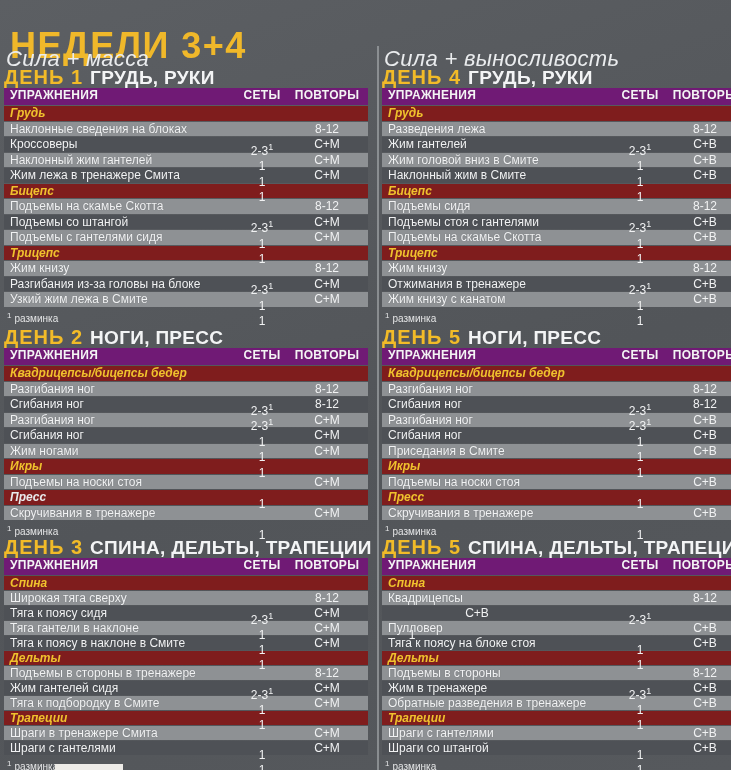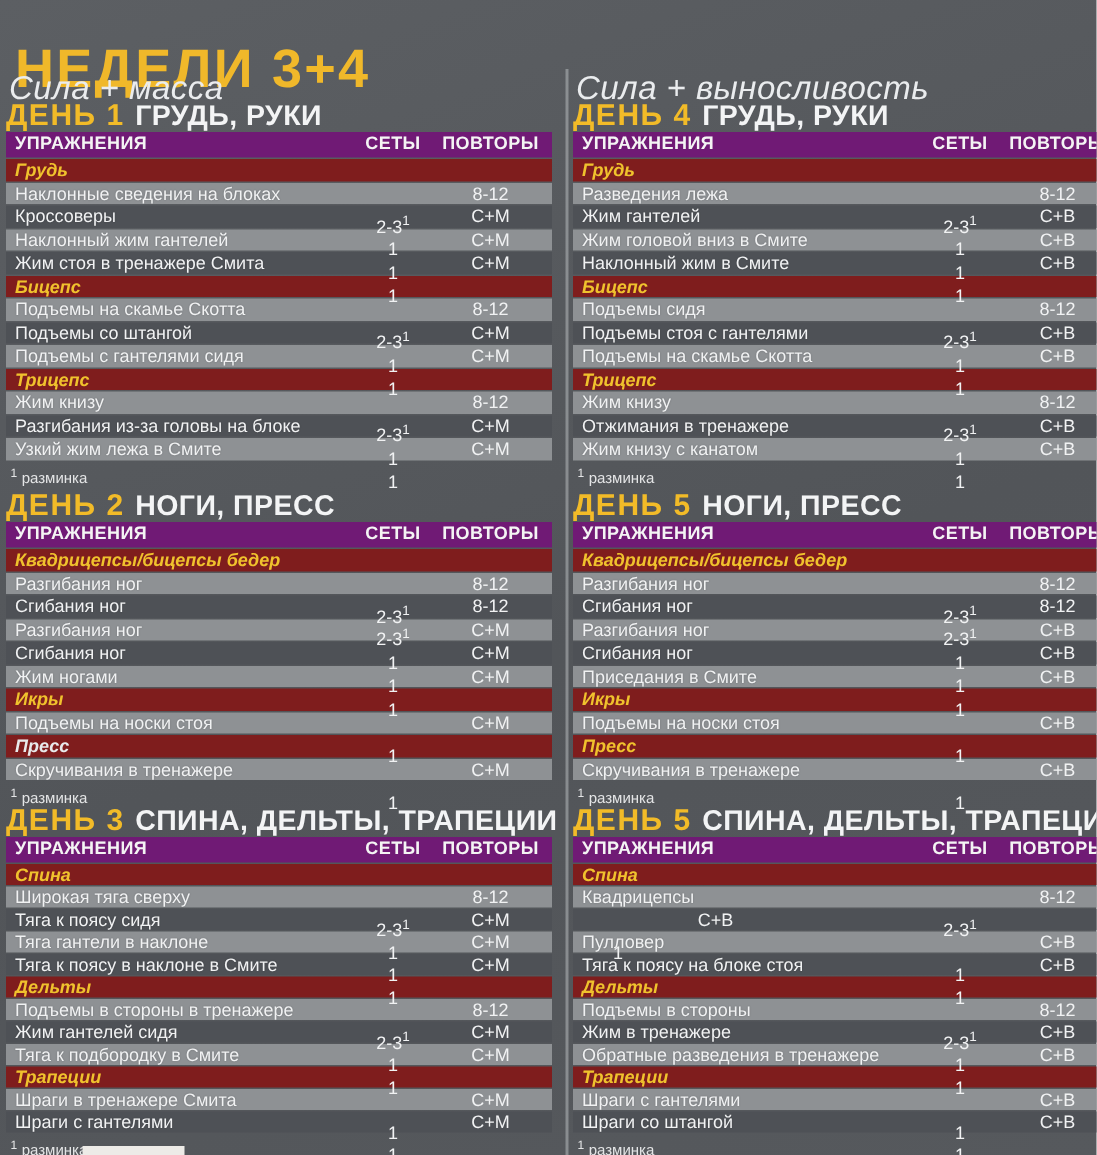--- a/index.html
+++ b/index.html
@@ -77,21 +77,21 @@
           <span class="n">Кроссоверы</span>
           <span class="s"><span>1</span><sup></sup></span>
           <span class="r">С+М</span>
         </div>
         <div class="row ex light">
           <span class="n">Наклонный жим гантелей</span>
           <span class="s"><span>1</span><sup></sup></span>
           <span class="r">С+М</span>
         </div>
         <div class="row ex dark">
-          <span class="n">Жим стоя в тренажере Смита</span>
+          <span class="n">Жим лежа в тренажере Смита</span>
           <span class="s"><span>1</span><sup></sup></span>
           <span class="r">С+М</span>
         </div>
         <div class="row group">
           <span class="g">Бицепс</span>
         </div>
         <div class="row ex light">
           <span class="n">Подъемы на скамье Скотта</span>
           <span class="s"><span>2-3</span><sup>1</sup></span>
           <span class="r">8-12</span>

